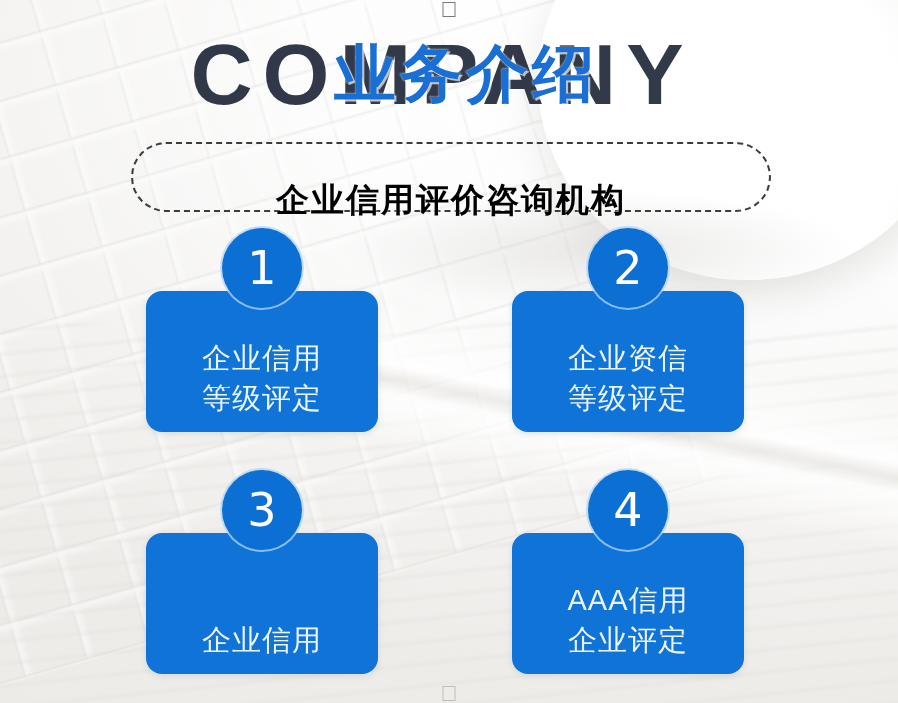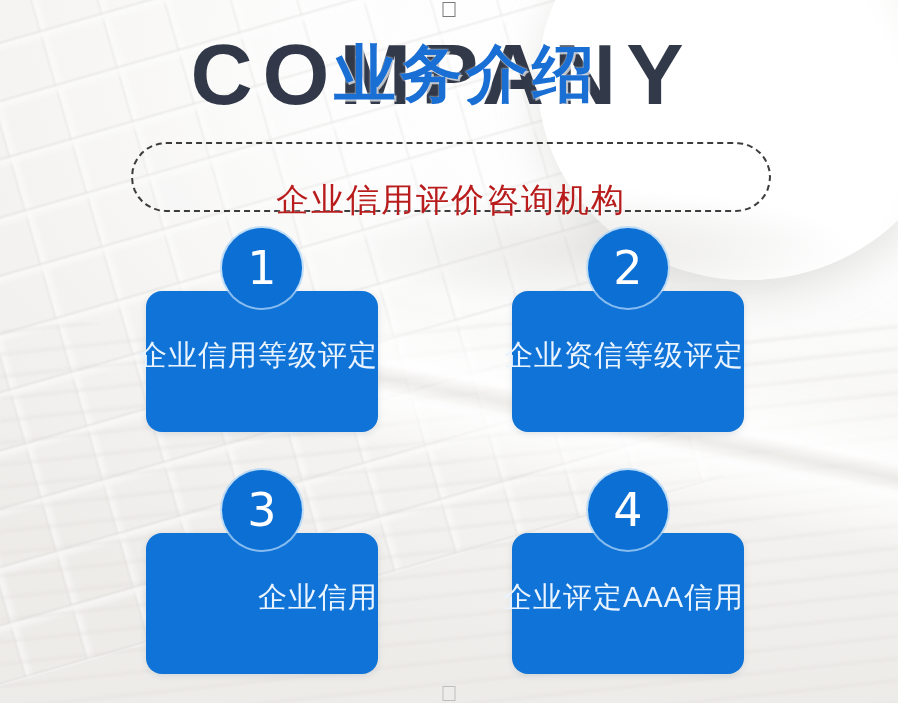--- a/index.html
+++ b/index.html
@@ -181,22 +181,22 @@
     border-radius: 36px;
     box-sizing: border-box;
     display: flex;
     align-items: center;
     justify-content: center;
     background: rgba(255,255,255,.10);
   }
   .subtitle-text {
     font-size: 33px;
     letter-spacing: 2px;
-    color: #b91c1c;
-    font-weight: 400;
+    color: #000000;
+    font-weight: 700;
     text-shadow: 0 0 3px rgba(255,255,255,.8);
     margin-top: 46px;
   }
 
   
   .cards {
     position: absolute;
     left: 0;
     top: 228px;
     width: 898px;
@@ -236,20 +236,21 @@
   .card-body {
     position: absolute;
     left: 0;
     top: 63px;
     width: 232px;
     height: 141px;
     border-radius: 16px;
     background: #1073d7;
     box-shadow: 0 2px 6px rgba(120,140,160,.22);
     display: flex;
+    flex-direction: column;
     align-items: center;
     justify-content: flex-end;
     padding-bottom: 14px;
     box-sizing: border-box;
     z-index: 1;
   }
   .card-line {
     color: #eaf4ff;
     font-size: 29px;
     line-height: 40px;
@@ -315,19 +316,19 @@
       <div class="card-body">
         <span class="card-line">企业信用</span>
       </div>
     </div>
 
     <div class="card c4">
       <div class="badge">
         <span class="badge-num">4</span>
       </div>
       <div class="card-body">
+        <span class="card-line latin">AAA信用</span>
         <span class="card-line">企业评定</span>
-        <span class="card-line latin">AAA信用</span>
       </div>
     </div>
 
   </div>
 </div>
 
 </body></html>

